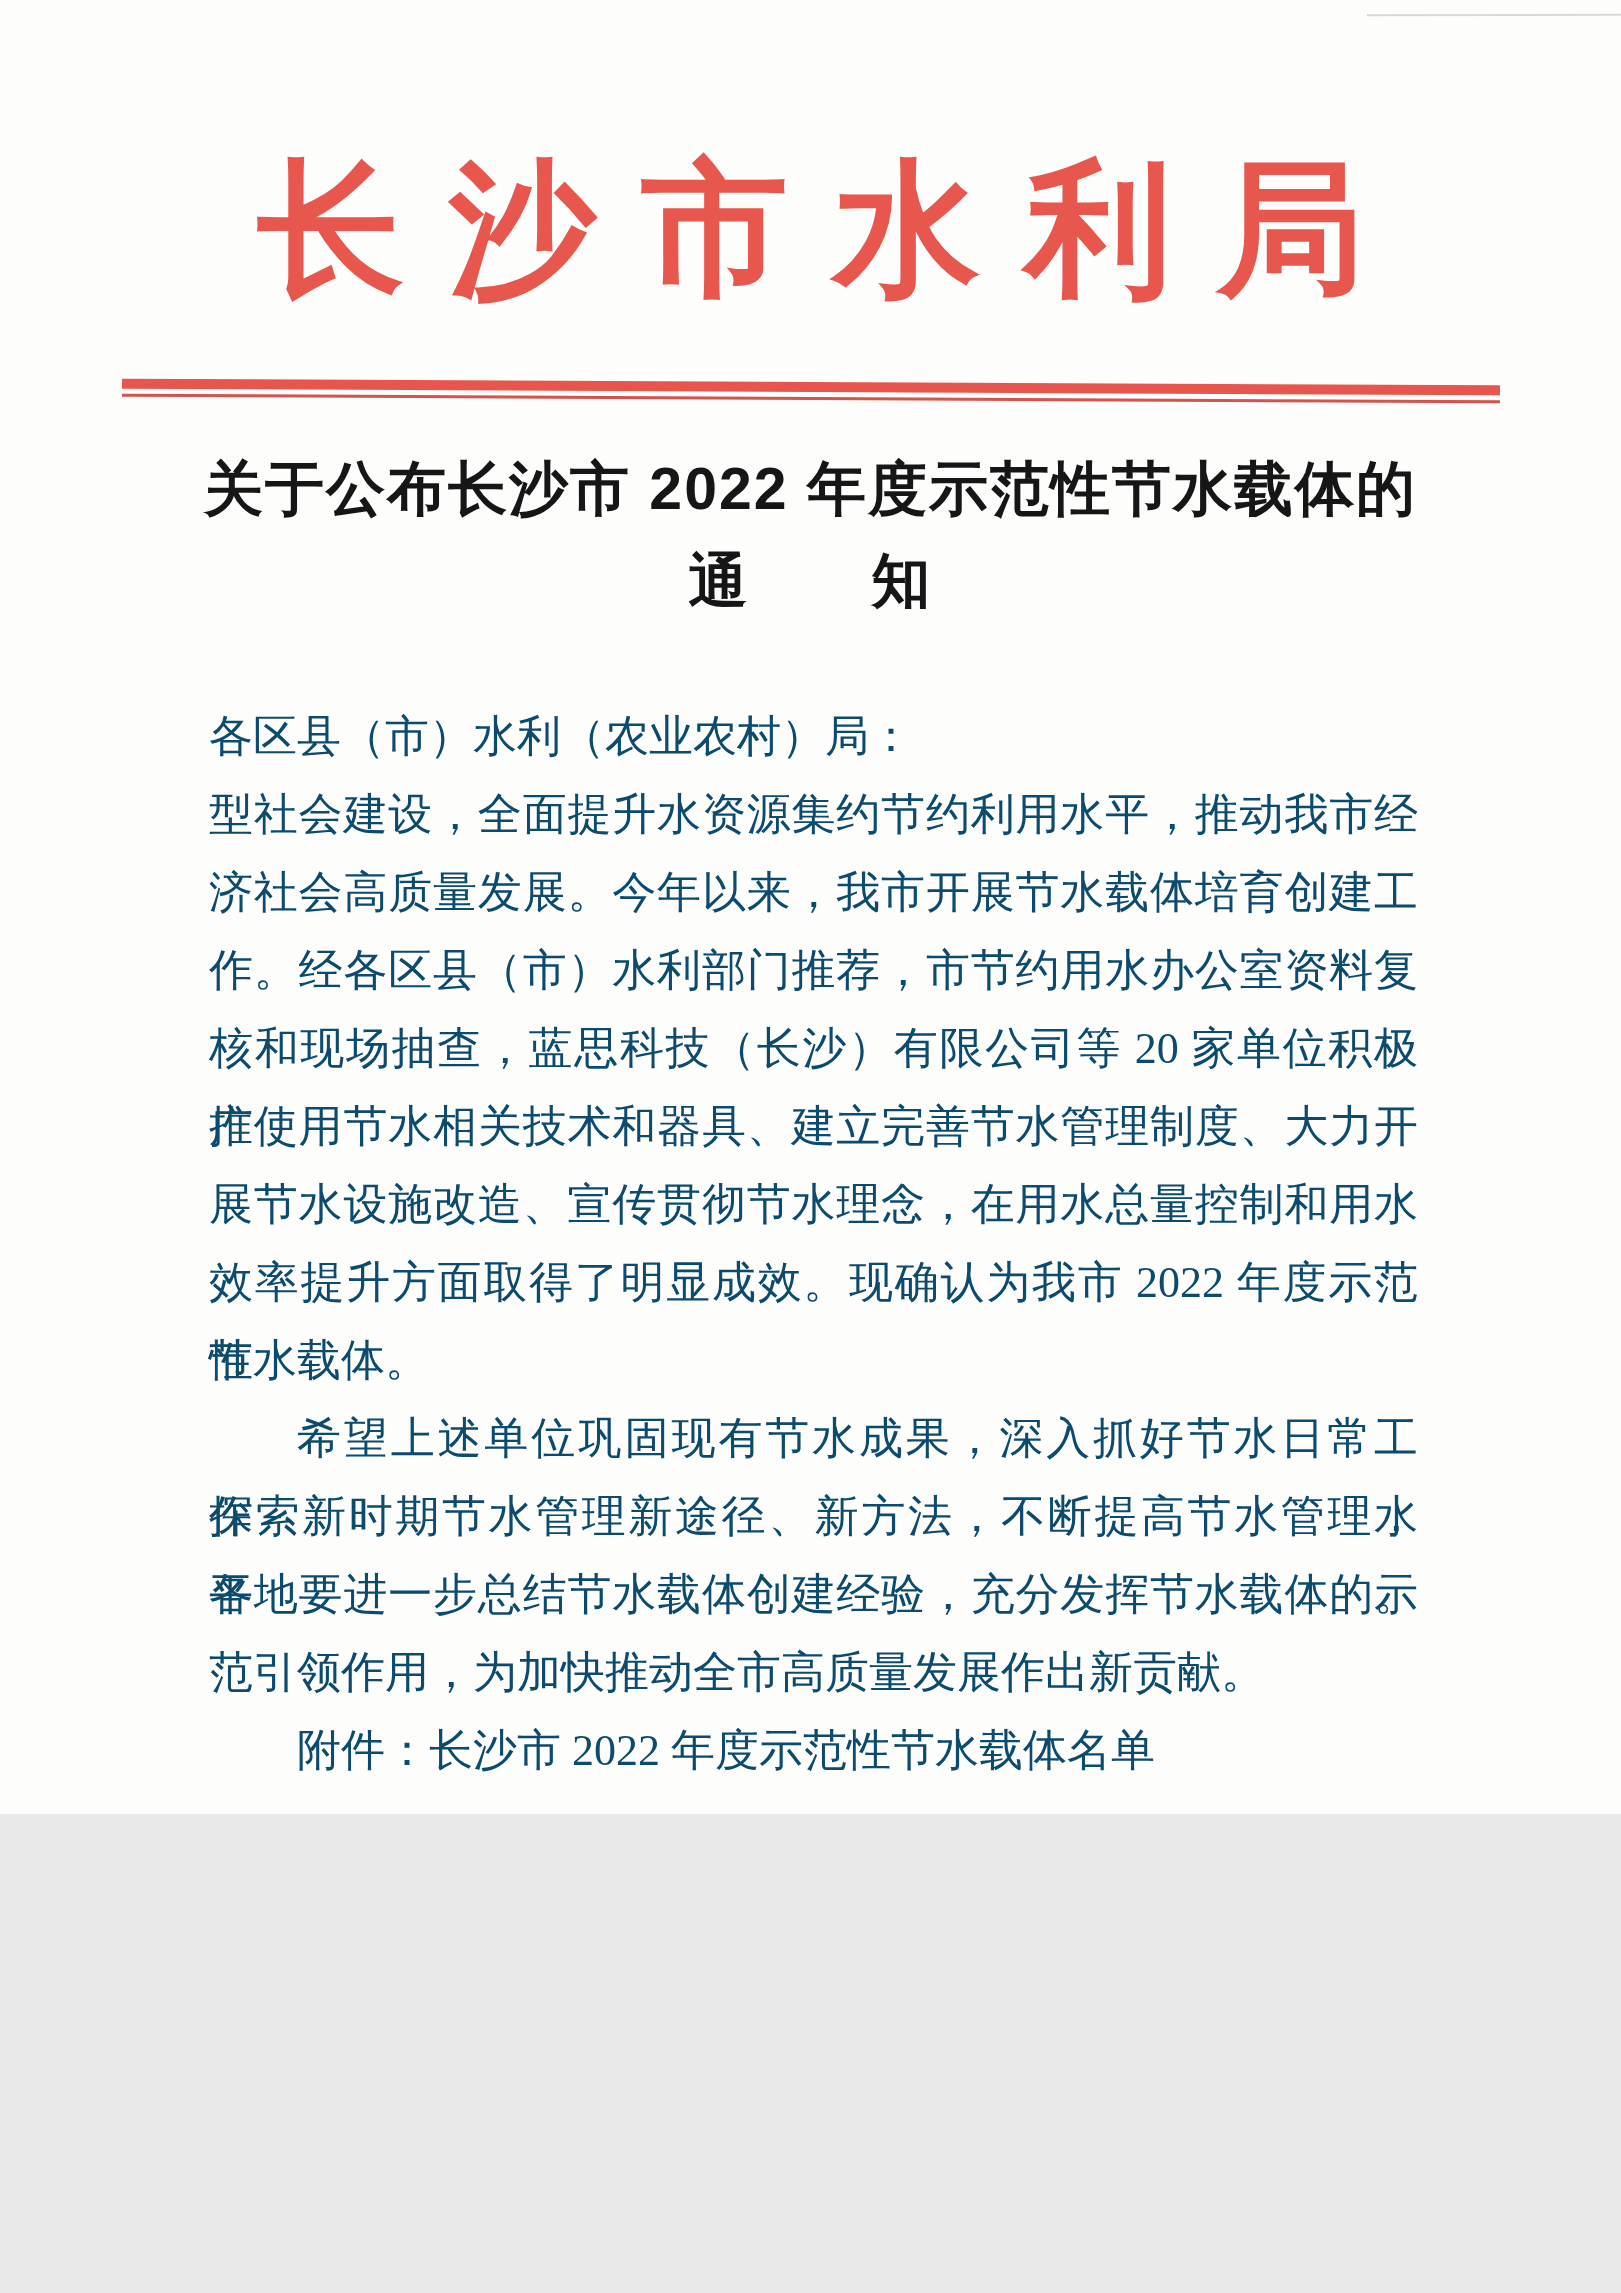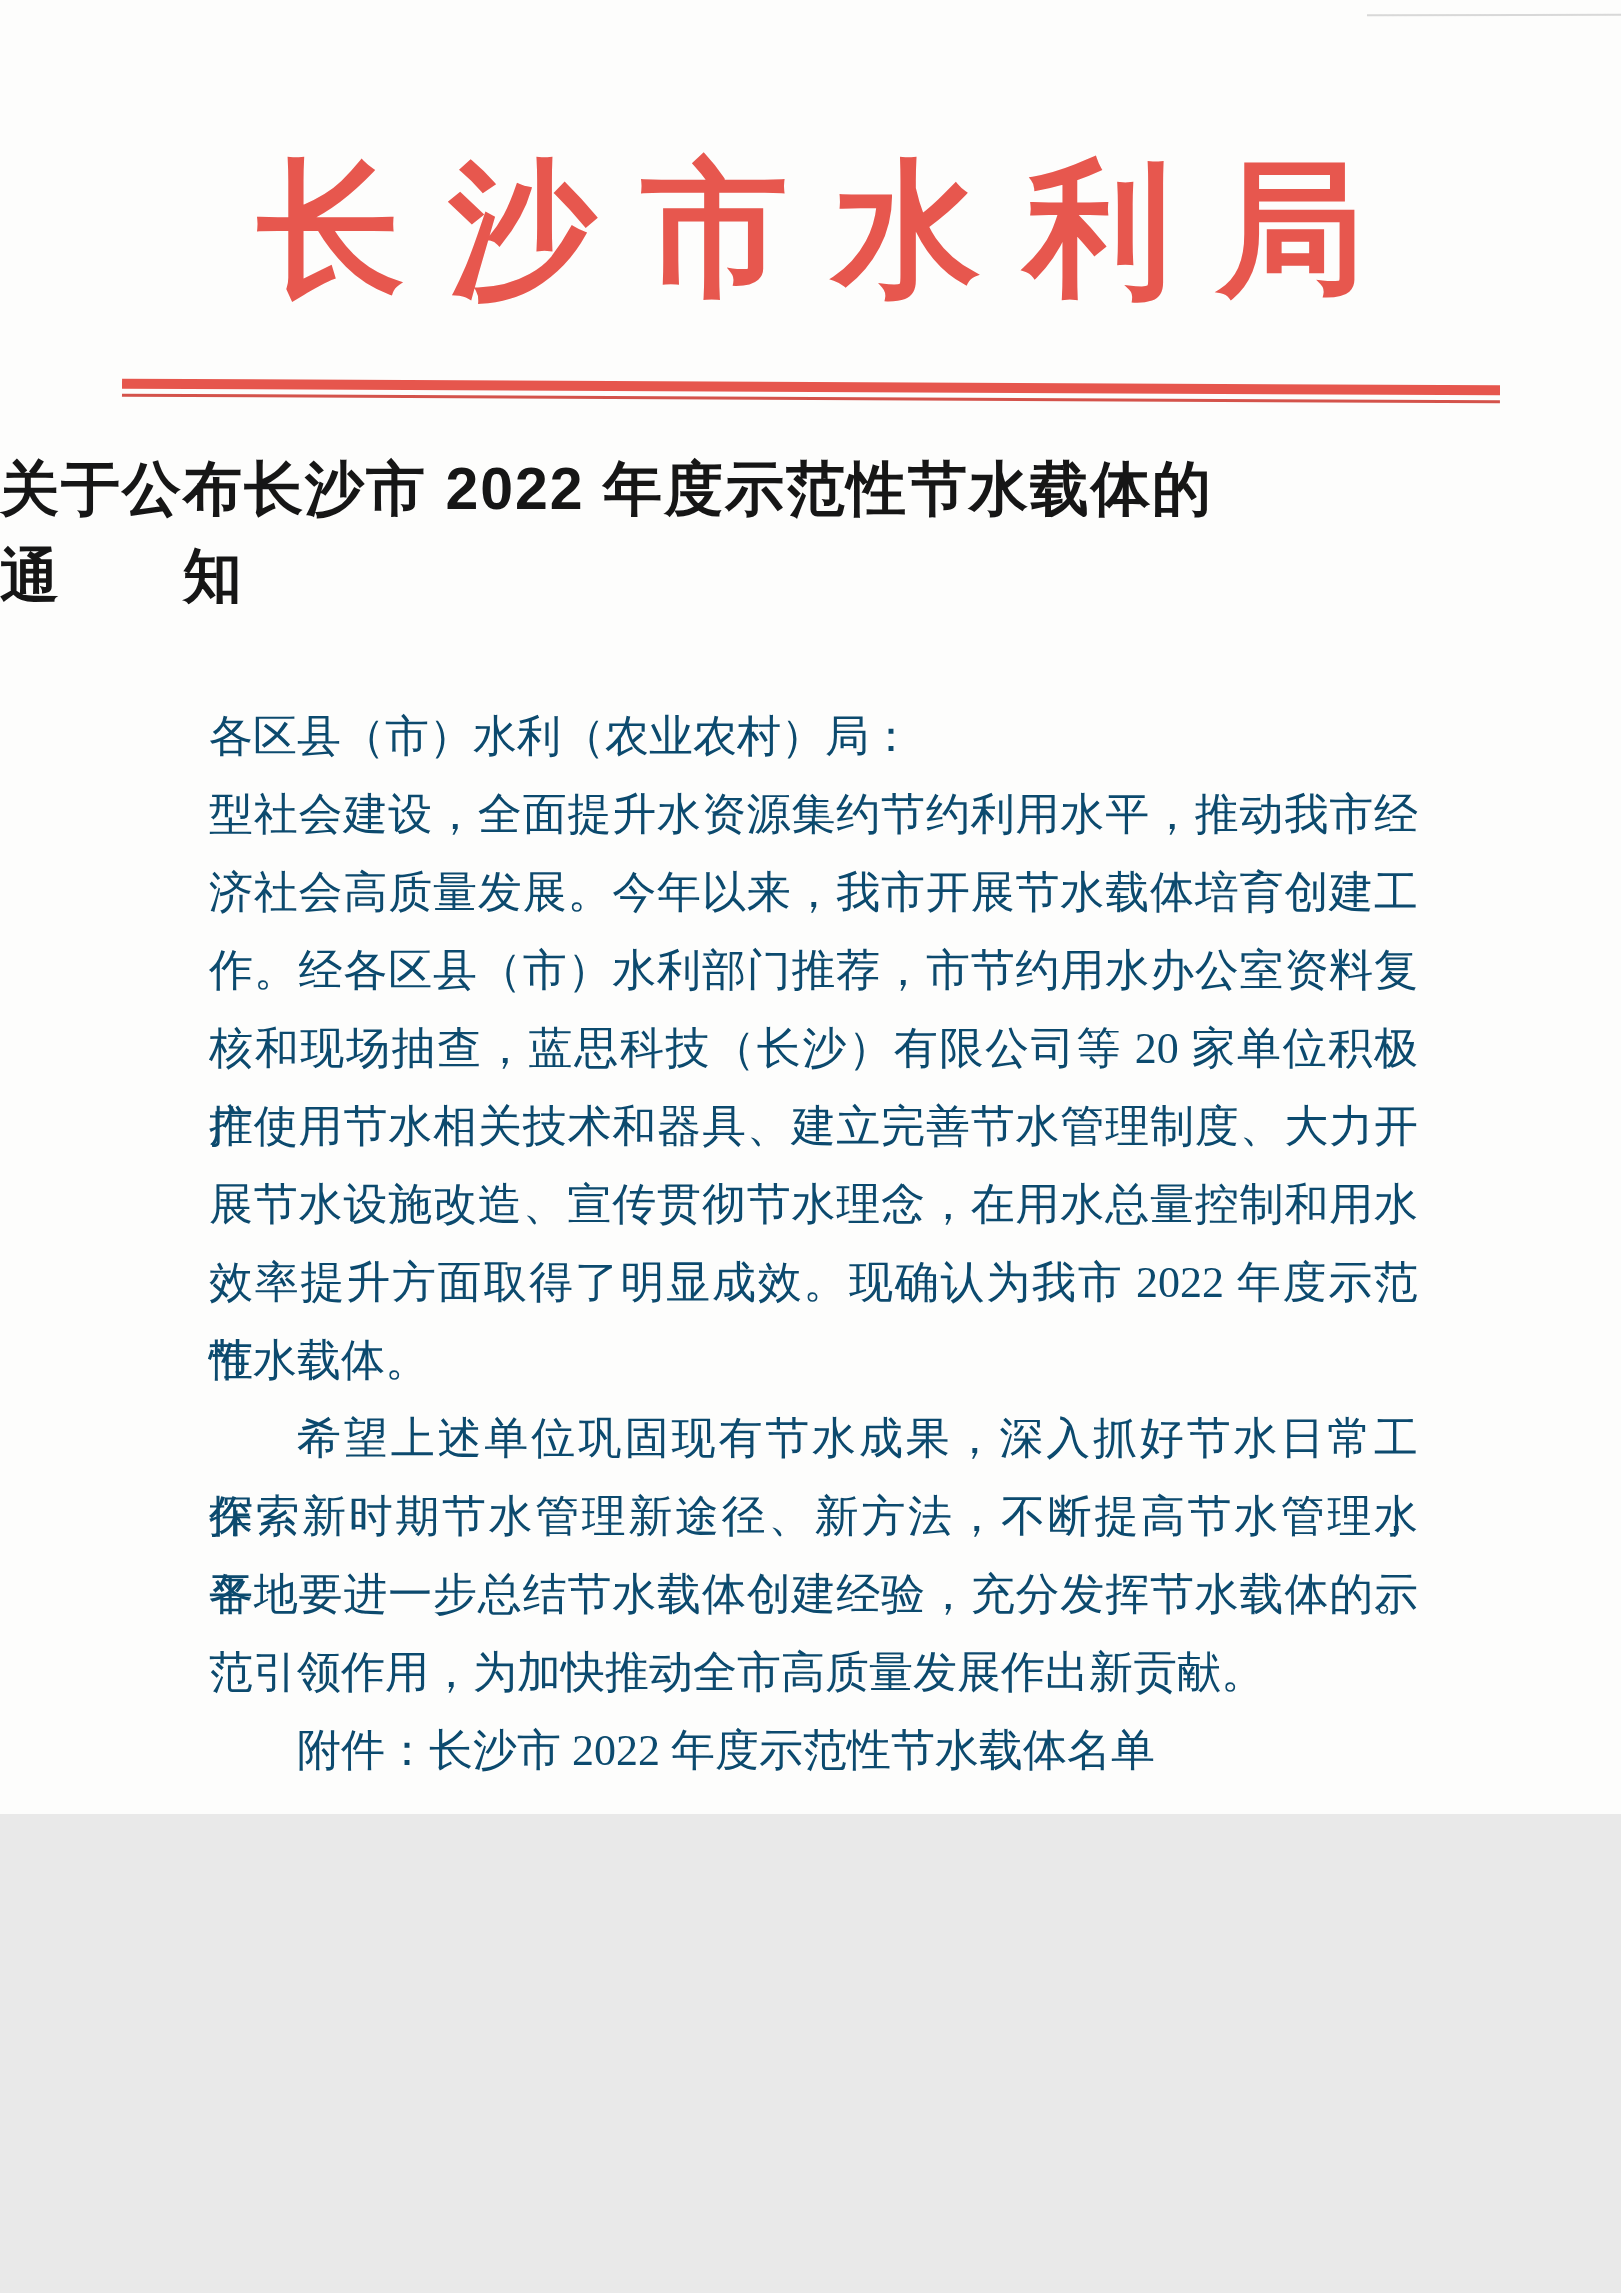--- a/index.html
+++ b/index.html
@@ -31,26 +31,26 @@
   .rule-top .thick{height:9.8px;background:#e6564d;}
   .rule-top .gap{height:4.9px;}
   .rule-top .thin{height:2.9px;background:#d4534b;}
   .rule-bottom{top:2150px;transform:rotate(-.08deg);}
   .rule-bottom .thin{height:2.9px;background:#c0524b;}
   .rule-bottom .gap{height:3.9px;}
   .rule-bottom .thick{height:8.8px;background:#e6564d;}
   
   .doc-title{
     position:absolute;top:443px;left:0;right:0;
-    color:#161616;
+    text-align:center;color:#161616;
     font-family:"Liberation Sans","DejaVu Sans",sans-serif;
     font-weight:900;font-size:59px;line-height:92px;
     letter-spacing:2px;
   }
-  .doc-title .l2{white-space:pre;font-family:Liberation Mono, monospace;}
+  .doc-title .l2{white-space:pre;}
   
   .body-block{
     position:absolute;top:698px;left:209px;width:1209px;
     font-size:44px;line-height:78px;color:#0c4a6e;
     font-family:"Liberation Serif","DejaVu Serif",serif;
   }
   .bodyline{height:78px;white-space:nowrap;}
   .fill{white-space:normal;text-align:justify;text-align-last:justify;}
   .indent{text-indent:88px;}
   

